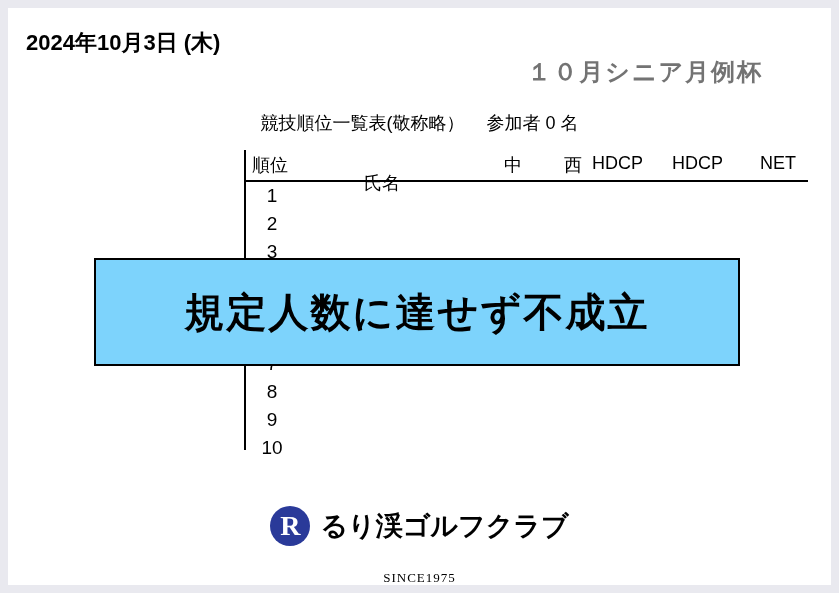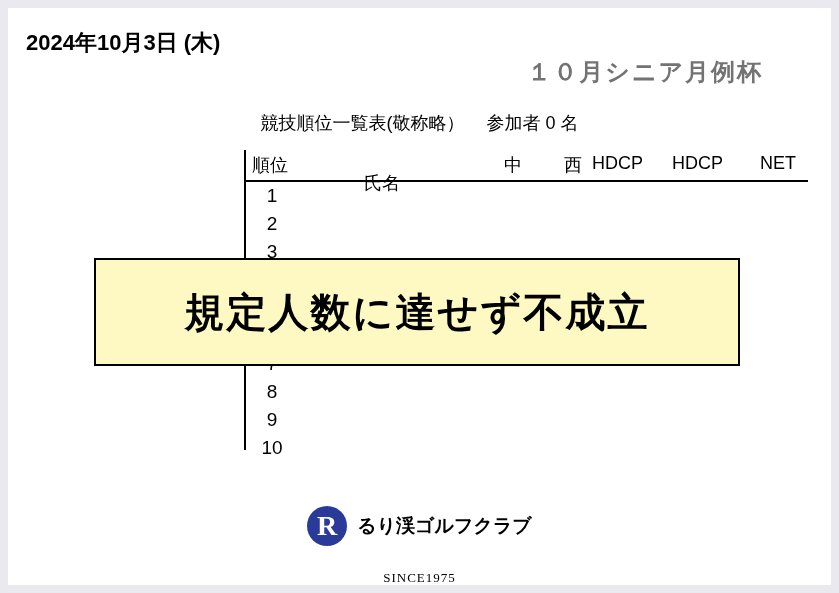--- a/index.html
+++ b/index.html
@@ -105,21 +105,21 @@
     color: #000;
   }
   
   #notice {
     position: absolute;
     left: 86px;
     top: 250px;
     width: 646px;
     height: 108px;
     border: 2px solid #000;
-    background: #fef9c3;
+    background: #7dd3fc;
     box-sizing: border-box;
     display: flex;
     align-items: center;
     justify-content: center;
   }
   #notice-text {
     font-size: 40px;
     font-weight: bold;
     letter-spacing: 2px;
     color: #000;
@@ -153,21 +153,21 @@
     left: 0; right: 0; top: 0; bottom: 0;
     color: #fff;
     font-size: 28px;
     font-weight: bold;
     font-family: "Liberation Serif", serif;
     display: flex;
     align-items: center;
     justify-content: center;
   }
   #club-name {
-    font-size: 19px;
+    font-size: 27px;
     font-weight: bold;
     letter-spacing: 0px;
     color: #000;
     white-space: nowrap;
   }
   #since {
     margin-top: 20px;
     font-size: 13px;
     letter-spacing: 1px;
     color: #000;

